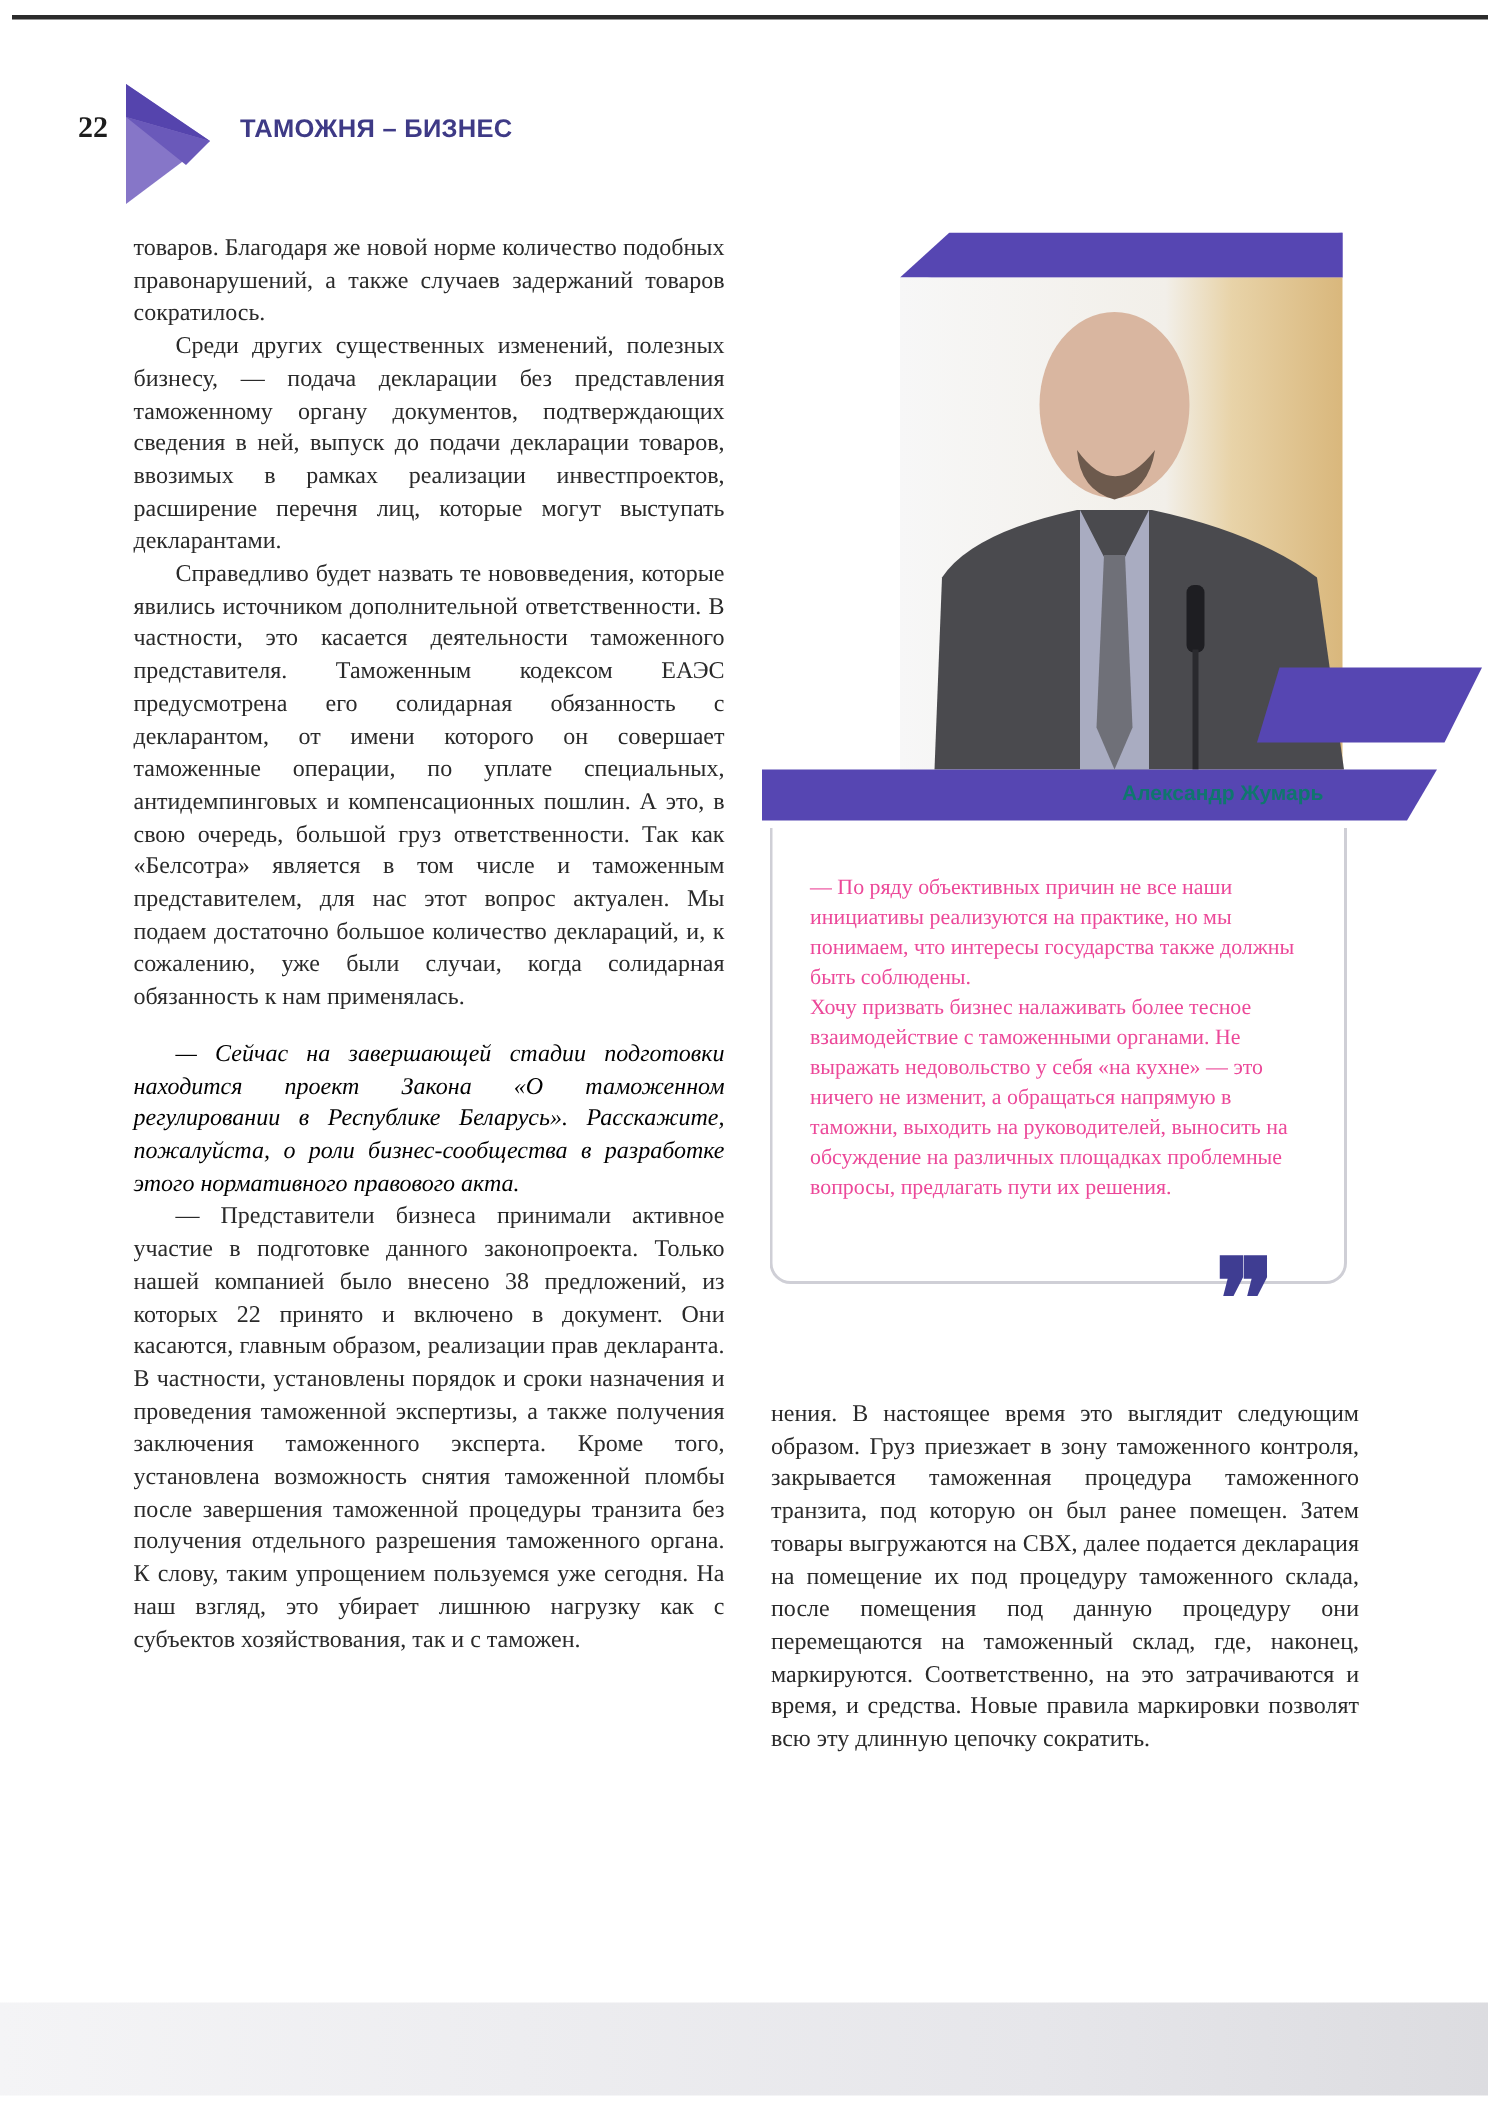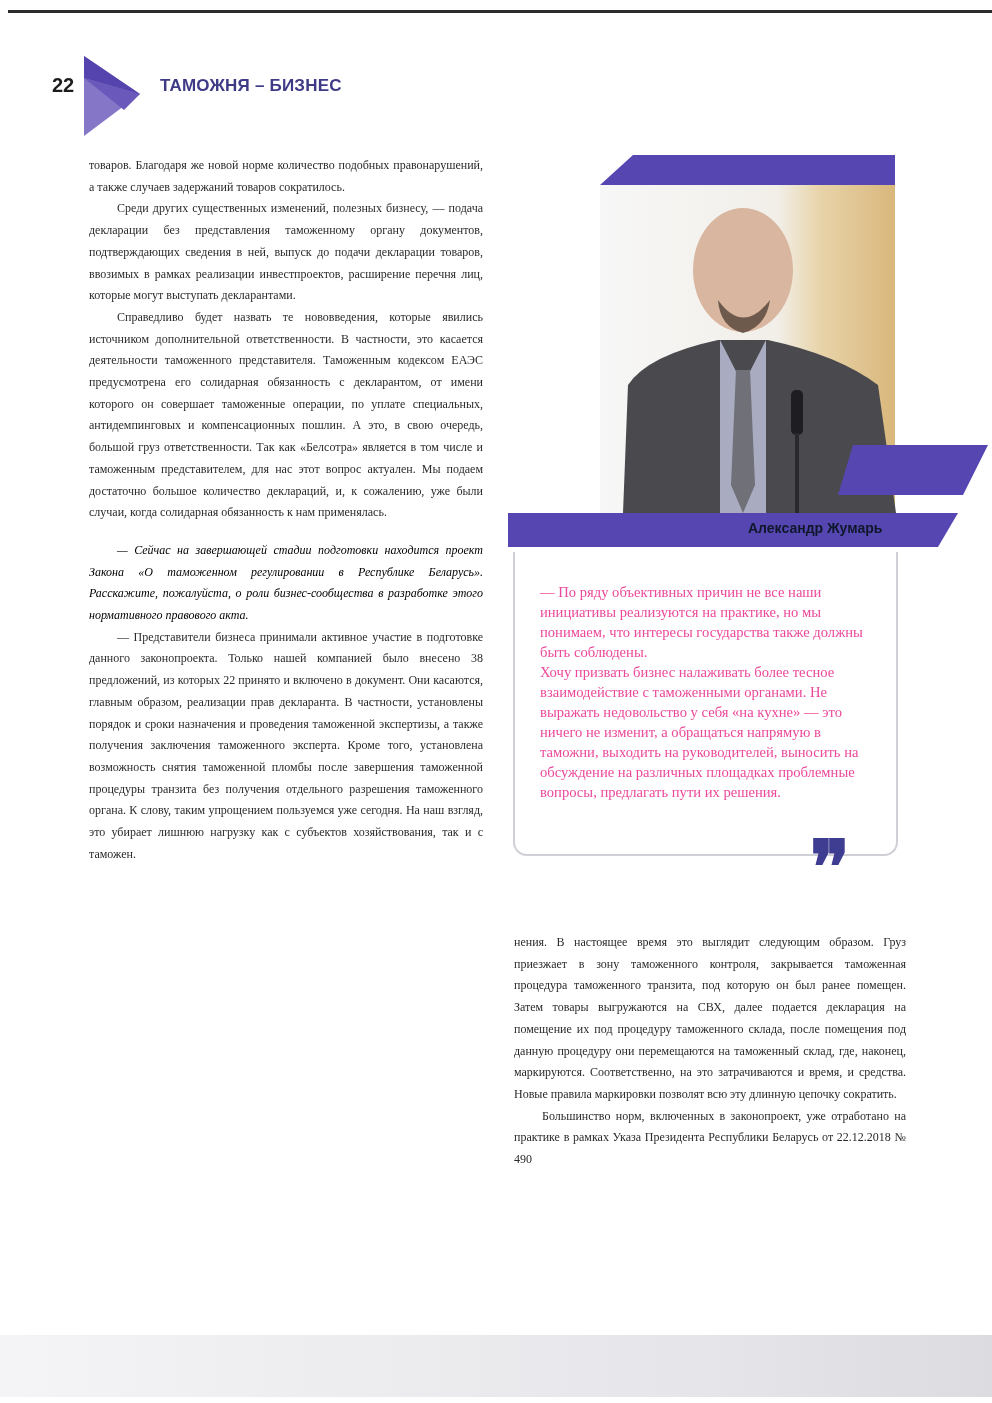--- a/index.html
+++ b/index.html
@@ -1,33 +1,33 @@
 <!DOCTYPE html>
 <html><head>
 <meta charset="utf-8">
 <style>
   html, body { margin:0; padding:0; }
   body { width:992px; height:1403px; background:#ffffff; position:relative; overflow:hidden;
          font-family:"Liberation Serif","DejaVu Serif",serif; color:#2a2a2a; }
   .top-rule { position:absolute; left:8px; right:0; top:10px; height:3px; background:#2b2b2b; }
-  .page-num { position:absolute; left:52px; top:74px; font-family:Liberation Sans, sans-serif; font-weight:bold; font-size:20px; color:#1d1d1d; }
+  .page-num { position:absolute; left:52px; top:74px; font-family:Liberation Serif, serif; font-weight:bold; font-size:20px; color:#1d1d1d; }
   .tri { position:absolute; left:84px; top:56px; width:56px; height:80px; }
   .section-title { position:absolute; left:160px; top:76px; font-family:"Liberation Sans",sans-serif; font-weight:bold; font-size:17px; color:#3e3a86; letter-spacing:0.2px; }
-  .col { position:absolute; font-size:12px; line-height:21.7px; text-align:justify;font-family:Liberation Serif, serif; }
+  .col { position:absolute; font-size:16px; line-height:21.7px; text-align:justify;font-family:Liberation Serif, serif; }
   .col p { margin:0; }
   .col p.ind { text-indent:28px; }
   .col-left { left:89px; top:155px; width:394px; }
   .question { color:#000000; font-style:italic; margin-top:16px !important; text-indent:28px; }
   .col-right { left:514px; top:932px; width:392px; }
   .photo-wrap { position:absolute; left:508px; top:155px; width:480px; height:395px; }
   .quote-box { position:absolute; left:513px; top:552px; width:381px; height:302px; border:2px solid #cfcfd6; border-top:none; border-radius:0 0 14px 14px; }
   .quote-text { position:absolute; left:540px; top:582px; width:340px; font-size:14.6px; line-height:20px; color:#ec4899; }
   .quote-text p { margin:0; }
   .quote-marks { position:absolute; left:810px; top:838px; font-family:"Liberation Serif",serif; font-weight:bold; font-size:74px; line-height:60px; color:#3f3d92; letter-spacing:-6px; }
-  .caption { position:absolute; left:748px; top:520px; font-family:"Liberation Sans",sans-serif; font-weight:bold; font-size:14px; color:#0f172a; }
+  .caption { position:absolute; left:748px; top:520px; font-family:"Liberation Sans",sans-serif; font-weight:bold; font-size:14px; color:#0f766e; }
   .bottom-shade { position:absolute; left:0; right:0; top:1335px; height:62px; background:linear-gradient(to right,#f4f4f6,#e6e6ea 70%,#dcdce0); }
 </style>
 </head>
 <body>
 
 <div class="top-rule"></div>
 
 <div class="page-num">22</div>
 <svg class="tri" viewBox="0 0 56 80">
   <polygon points="0,0 56,38 0,80" fill="#8676c8"></polygon>
@@ -72,16 +72,15 @@
 
 <div class="quote-box"></div>
 <div class="quote-text">
   <p>— По ряду объективных причин не все наши инициативы реализуются на практике, но мы понимаем, что интересы государства также должны быть соблюдены.</p>
   <p>Хочу призвать бизнес налаживать более тесное взаимодействие с таможенными органами. Не выражать недовольство у себя «на кухне» — это ничего не изменит, а обращаться напрямую в таможни, выходить на руководителей, выносить на обсуждение на различных площадках проблемные вопросы, предлагать пути их решения.</p>
 </div>
 <div class="quote-marks">❞</div>
 
 <div class="col col-right">
   <p>нения. В настоящее время это выглядит следующим образом. Груз приезжает в зону таможенного контроля, закрывается таможенная процедура таможенного транзита, под которую он был ранее помещен. Затем товары выгружаются на СВХ, далее подается декларация на помещение их под процедуру таможенного склада, после помещения под данную процедуру они перемещаются на таможенный склад, где, наконец, маркируются. Соответственно, на это затрачиваются и время, и средства. Новые правила маркировки позволят всю эту длинную цепочку сократить.</p>
-  <p class="ind">Большинство норм, включенных в законопроект, уже отработано на практике в рамках Указа Президента Республики Беларусь от 22.12.2018 № 490</p>
 </div>
 
 <div class="bottom-shade"></div>
 
 </body></html>

